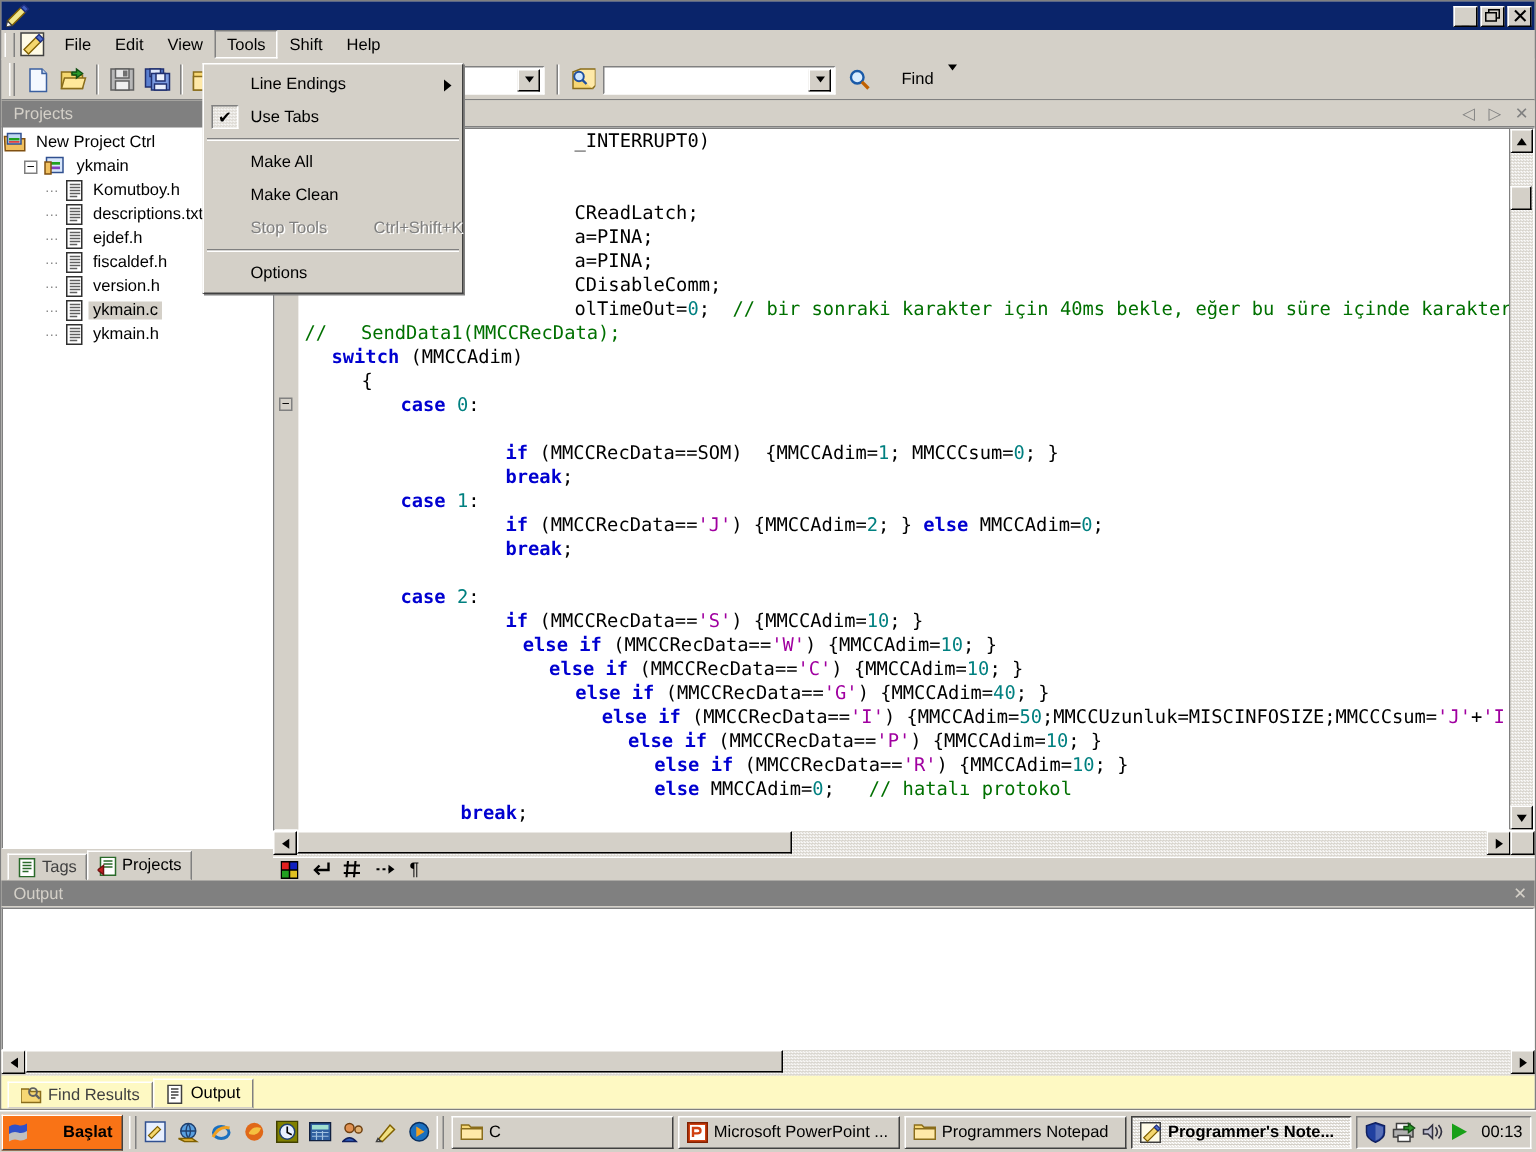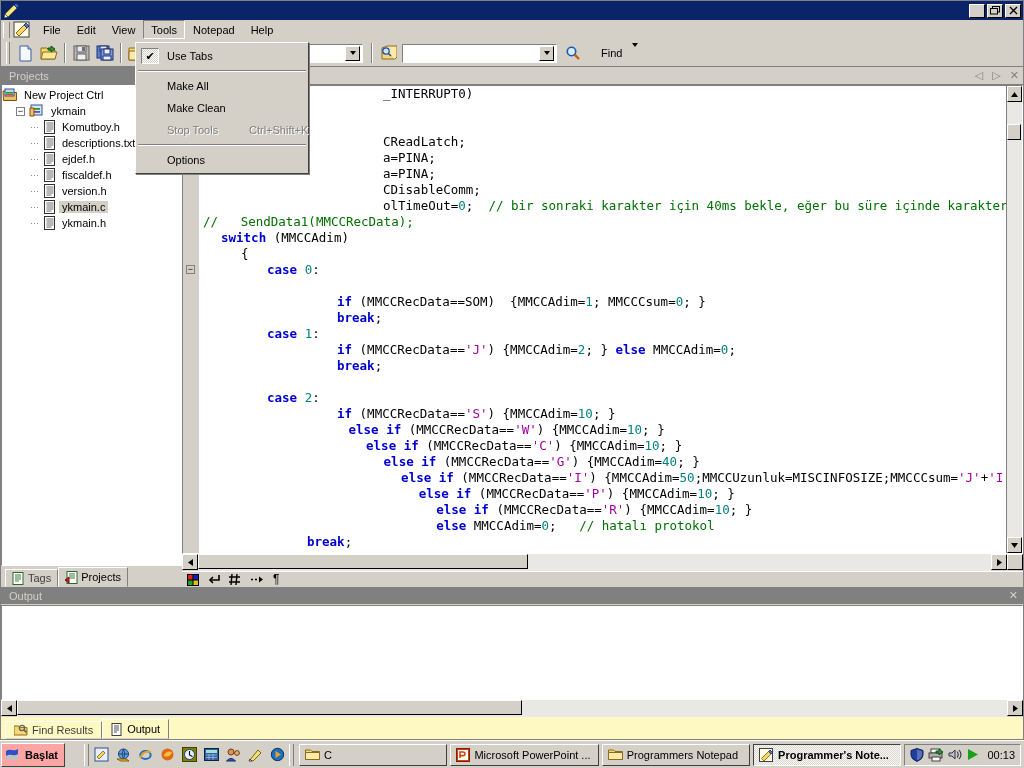--- a/index.html
+++ b/index.html
@@ -168,24 +168,24 @@
   .dd-arrow { position:absolute; right:7px; top:8px;
      width:0;height:0;border-top:4px solid transparent;border-bottom:4px solid transparent;border-left:5px solid #000;}
   .dd-accel { position:absolute; left:113px; }
   
   .taskbar {
     position:absolute; left:0; bottom:0; width:1024px; height:28px;
     background:#d4d0c8; border-top:1px solid #fff;
     display:flex; align-items:center; padding:0 1px;
   }
   .startbtn {
-    height:24px; display:flex;align-items:center;gap:3px;padding:0 6px 0 3px;
+    height:24px; display:flex;align-items:center;gap:20px;padding:0 6px 0 3px;
     font-weight:bold;font-size:11px;
-    background:#fca5a5; border:1px solid;border-color:#fff #404040 #404040 #fff;
-    margin-right:17px;
+    background:#f97316; border:1px solid;border-color:#fff #404040 #404040 #fff;
+    margin-right:2px;
   }
   .qlgrip { width:5px;height:22px;border-left:1px solid #fff;border-right:1px solid #808080;margin:0 2px;}
   .qlaunch { display:flex;align-items:center;gap:2px; }
   .qicon { width:20px;height:20px;display:flex;align-items:center;justify-content:center;}
   .taskbtns { flex:1; display:flex;align-items:center;gap:3px;padding:0 3px;}
   .taskbtn {
     height:22px; flex:0 1 150px; max-width:160px; display:flex;align-items:center;gap:4px;padding:0 5px;
     font-size:11px; background:#d4d0c8; border:1px solid;border-color:#fff #404040 #404040 #fff;
     white-space:nowrap; overflow:hidden;
   }
@@ -234,21 +234,21 @@
       <svg width="18" height="17" viewBox="0 0 18 17">
         <rect x="1" y="1" width="15" height="15" fill="#fffbe6" stroke="#404040"></rect>
         <path d="M3 12 L11 4 L14 7 L6 15 Z" fill="#f5d76e" stroke="#806000" stroke-width="0.9"></path>
         <path d="M11 4 L13 2 L16 5 L14 7 Z" fill="#5070d0" stroke="#203080" stroke-width="0.9"></path>
       </svg>
     </span>
     <span class="menuitem">File</span>
     <span class="menuitem">Edit</span>
     <span class="menuitem">View</span>
     <span class="menuitem open">Tools</span>
-    <span class="menuitem">Notepad</span>
+    <span class="menuitem">Shift</span>
     <span class="menuitem">Help</span>
   </div>
 
   <div class="toolbar">
     <span class="tbgrip"></span>
     <span class="tbtn">
       <svg width="17" height="17" viewBox="0 0 17 17">
           <path d="M3 1 h8 l3 3 v12 h-11 z" fill="#f4f8ff" stroke="#3a5fa0"></path>
           <path d="M11 1 v3 h3" fill="#c8d8f0" stroke="#3a5fa0"></path>
         </svg>
@@ -605,20 +605,24 @@
               <path d="M3 3 h5 M3 5 h5 M3 7 h5 M3 9 h3" stroke="#404040" stroke-width="0.9"></path>
             </svg>
         </span>
         <span>Output</span>
       </div>
     </div>
   </div>
 
   <div class="dropdown" id="tools-menu">
       <div class="dd-item">
+        <span>Line Endings</span>
+        <span class="dd-arrow"></span>
+      </div>
+      <div class="dd-item">
         <span class="dd-check">✔</span>
         <span>Use Tabs</span>
       </div>
       <div class="dd-sep"></div>
       <div class="dd-item">
         <span>Make All</span>
       </div>
       <div class="dd-item">
         <span>Make Clean</span>
       </div>

